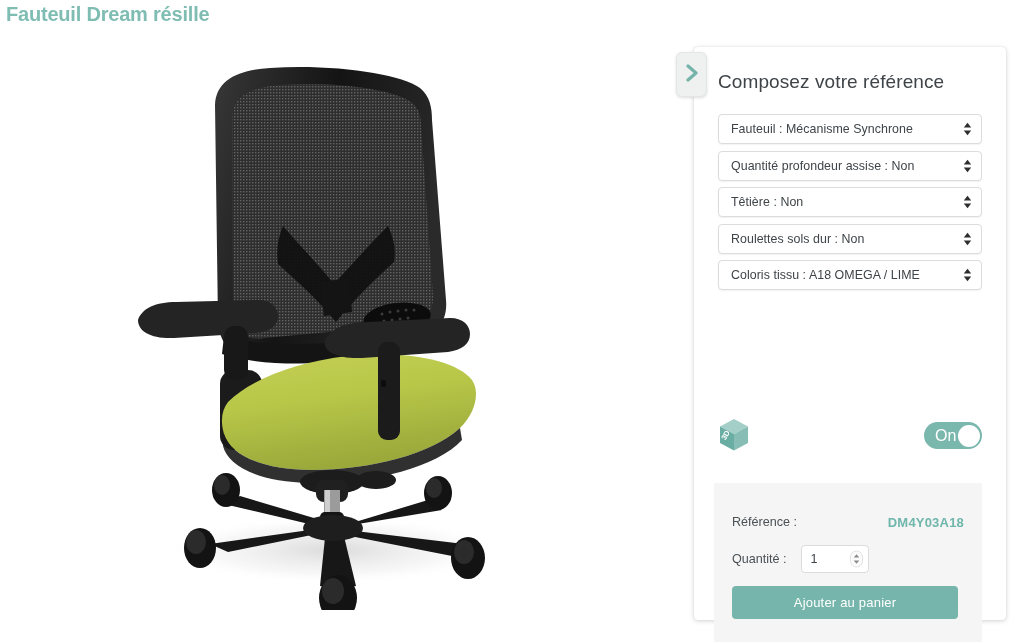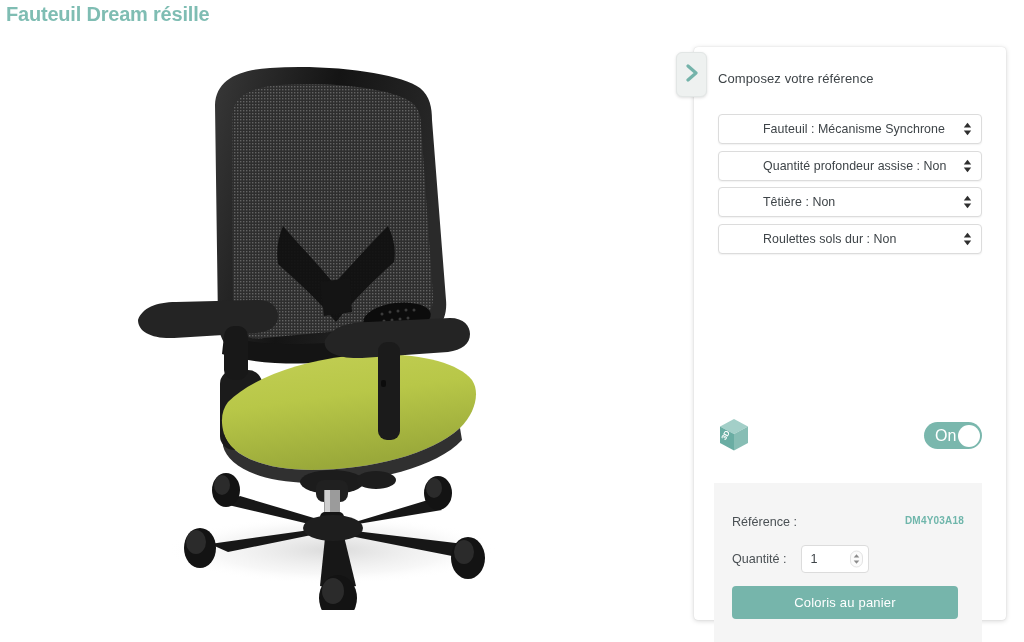--- a/index.html
+++ b/index.html
@@ -53,21 +53,21 @@
     border: 1px solid #e2e6e5;
     border-radius: 6px;
     box-shadow: 0 1px 3px rgba(0,0,0,0.13);
     display: flex; align-items: center; justify-content: center;
     cursor: pointer;
     z-index: 5;
   }
   #panel-title {
     position: absolute;
     left: 24px; top: 24px;
-    font-size: 13px;
+    font-size: 19px;
     color: #3e4448;
     letter-spacing: 0.1px;
     white-space: nowrap;
   }
 
   
   #options-list {
     position: absolute;
     left: 24px; top: 67px;
     width: 264px;
@@ -76,21 +76,20 @@
     position: relative;
     height: 30px;
     margin-bottom: 6.6px;
     background: #ffffff;
     border: 1px solid #dcdcdc;
     border-radius: 4px;
     box-shadow: 0 1px 1.5px rgba(0,0,0,0.055);
     display: flex;
     align-items: center;
     cursor: pointer;
-    padding-left: 32px;
   }
   .option-label {
     padding-left: 12px;
     padding-right: 28px;
     font-size: 12.4px;
     color: #3e4448;
     letter-spacing: 0.05px;
     white-space: nowrap;
     overflow: hidden;
   }
@@ -150,21 +149,21 @@
     display: flex; align-items: baseline;
   }
   #ref-label {
     font-size: 12.6px;
     color: #4a5054;
     white-space: nowrap;
   }
   #ref-value {
     position: absolute;
     right: 0;
-    font-size: 10px;
+    font-size: 13px;
     font-weight: bold;
     color: #6fb6ab;
     letter-spacing: 0.2px;
     white-space: nowrap;
     text-align: center;
   }
   #qty-row {
     position: absolute;
     left: 18px; top: 62px;
     width: 232px;
@@ -391,20 +390,29 @@
       <div class="option-select">
         <span class="option-label">Roulettes sols dur : Non</span>
         <span class="select-arrows">
           <svg width="9" height="14" viewBox="0 0 9 14">
             <path d="M4.5 0.8 L8.2 5.6 L0.8 5.6 Z" fill="#2e2e2e"></path>
             <path d="M4.5 13.2 L0.8 8.4 L8.2 8.4 Z" fill="#2e2e2e"></path>
           </svg>
         </span>
       </div>
 
+      <div class="option-select">
+        <span class="option-label">Coloris tissu : A18 OMEGA / LIME</span>
+        <span class="select-arrows">
+          <svg width="9" height="14" viewBox="0 0 9 14">
+            <path d="M4.5 0.8 L8.2 5.6 L0.8 5.6 Z" fill="#2e2e2e"></path>
+            <path d="M4.5 13.2 L0.8 8.4 L8.2 8.4 Z" fill="#2e2e2e"></path>
+          </svg>
+        </span>
+      </div>
 
     </div>
 
     <div id="three-d-row">
       <span id="cube-3d-icon">
         <svg width="32" height="34" viewBox="0 0 32 34">
           <path d="M16 1 L30 8.5 L16 16 L2 8.5 Z" fill="#a3cfc8"></path>
           <path d="M2 8.5 L16 16 L16 32.5 L2 25 Z" fill="#6aada3"></path>
           <path d="M30 8.5 L16 16 L16 32.5 L30 25 Z" fill="#87bdb4"></path>
           <text x="7.6" y="22.6" font-family="Liberation Sans, sans-serif" font-size="7.5" font-weight="bold" fill="#ffffff" transform="rotate(-62 7.6 22.6)">3D</text>
@@ -429,17 +437,17 @@
           <span id="qty-value">1</span>
           <span id="qty-spinner">
             <svg width="7" height="11" viewBox="0 0 7 11">
               <path d="M3.5 0.8 L6.3 4 L0.7 4 Z" fill="#8b8b8b"></path>
               <path d="M3.5 10.2 L0.7 7 L6.3 7 Z" fill="#8b8b8b"></path>
             </svg>
           </span>
         </span>
       </div>
 
-      <button id="add-to-cart">Coloris au panier</button>
+      <button id="add-to-cart">Ajouter au panier</button>
 
     </div>
   </div>
 </div>
 
 </body></html>

